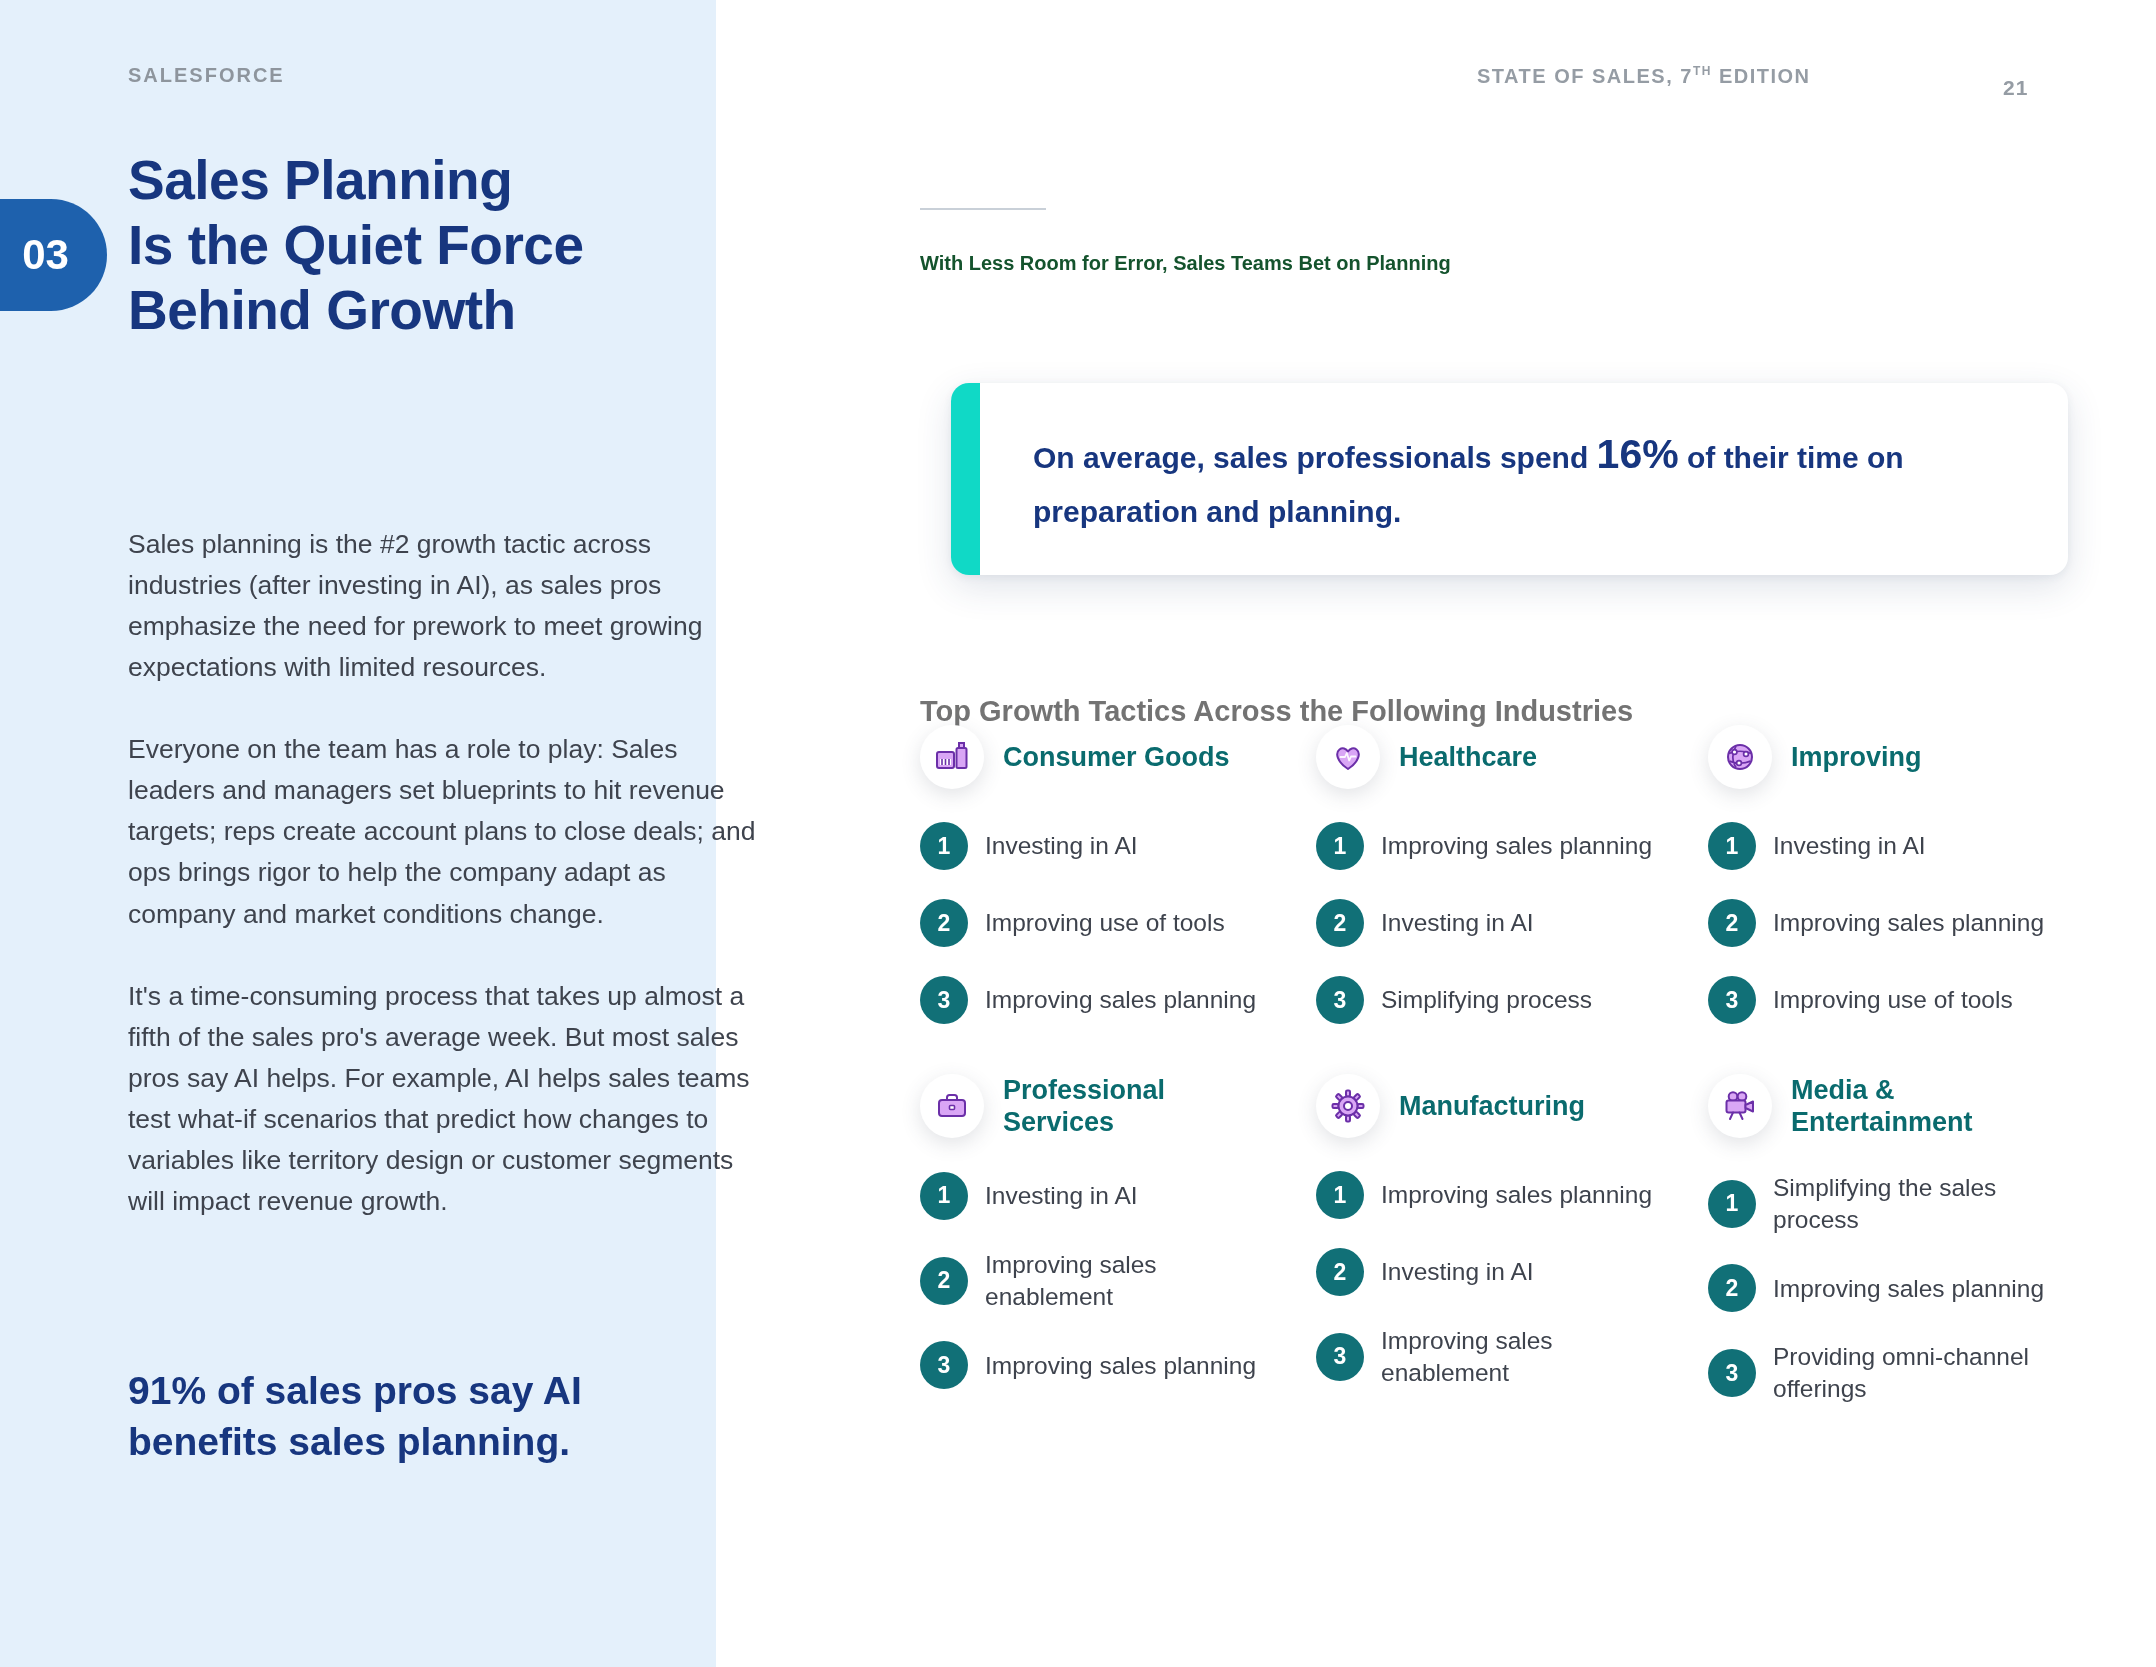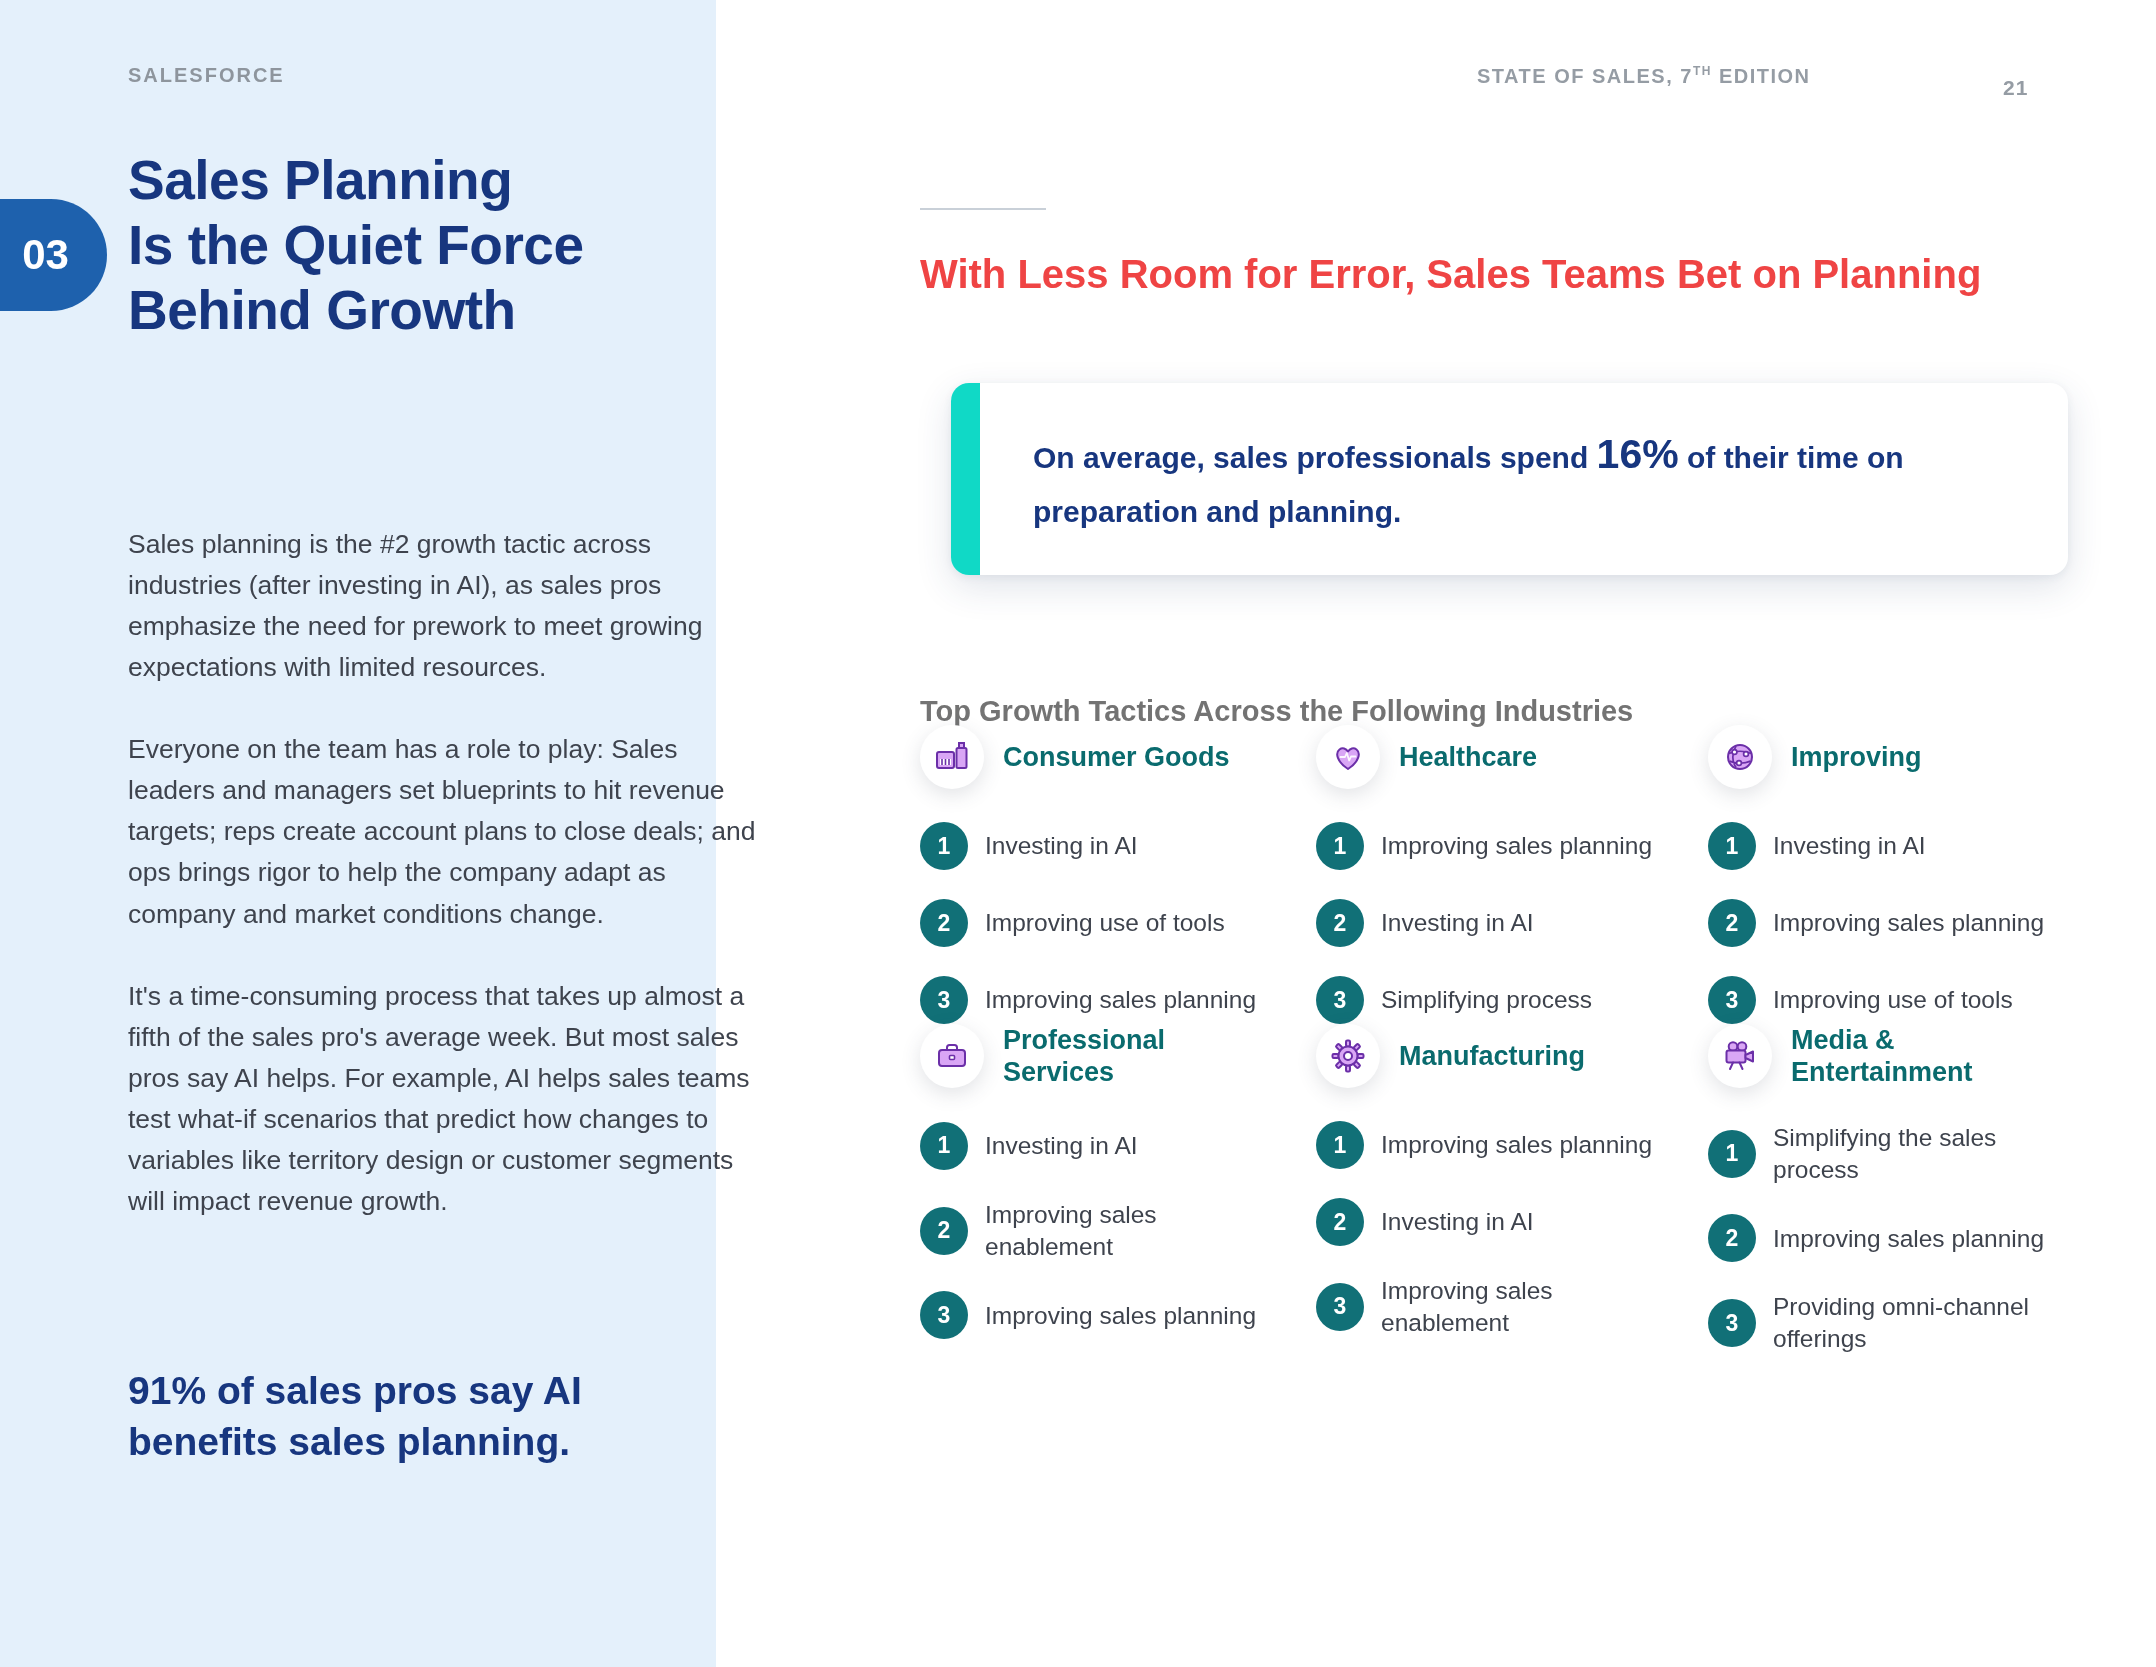--- a/index.html
+++ b/index.html
@@ -23,38 +23,38 @@
   .left-stat{position:absolute;left:128px;top:1366px;font-size:39px;font-weight:bold;
            color:#17367F;line-height:1.3;white-space:pre-line;}
 
   
   .edition{position:absolute;left:1477px;top:64px;font-size:20px;font-weight:bold;
            color:#959CA4;letter-spacing:1.5px;}
   .edition sup{font-size:12px;}
   .page-number{position:absolute;left:2003px;top:76px;font-size:21px;font-weight:bold;
            color:#959CA4;letter-spacing:1px;}
   .rule{position:absolute;left:920px;top:208px;width:126px;height:2px;background:#C9D0D8;}
-  .right-heading{position:absolute;left:920px;top:252px;font-size:40px;font-weight:bold;
-           color:#ef4444;}
+  .right-heading{position:absolute;left:920px;top:252px;font-size:20px;font-weight:bold;
+           color:#14532d;}
 
   
   .callout{position:absolute;left:920px;top:383px;width:1117px;height:192px;background:#fff;
            border-radius:18px;
            box-shadow:0 12px 36px rgba(45,65,105,0.14),0 2px 8px rgba(45,65,105,0.07);margin-left:31px;}
   .callout-accent{position:absolute;left:0;top:0;width:29px;height:192px;background:#10D9C6;
            border-radius:18px 0 0 18px;}
   .callout-text{position:absolute;left:82px;top:0;height:100%;width:955px;display:flex;
            align-items:center;font-size:30px;font-weight:bold;color:#17367F;line-height:1.6;}
   .callout-text .big{font-size:41px;font-weight:bold;}
 
   
   .section-title{position:absolute;left:920px;top:650px;font-size:29px;font-weight:bold;
            color:#737373;margin-top:45px;}
   .industries{position:absolute;left:920px;top:725px;display:grid;
-           grid-template-columns:396px 392px 412px;}
+           grid-template-columns:396px 392px 412px;row-gap:50px;}
   .industry-header{display:flex;align-items:center;gap:19px;min-height:64px;}
   .icon-circle{flex:0 0 64px;width:64px;height:64px;background:#fff;border-radius:50%;
            box-shadow:0 6px 20px rgba(60,70,90,0.15);display:flex;align-items:center;
            justify-content:center;}
   .industry-name{font-size:27px;font-weight:bold;color:#0A6B6E;line-height:1.2;
            white-space:pre-line;}
   .tactics{margin-top:33px;display:flex;flex-direction:column;gap:29px;}
   .tactic{display:flex;align-items:center;gap:17px;min-height:48px;}
   .rank{flex:0 0 48px;width:48px;height:48px;border-radius:50%;background:#117077;
            color:#fff;font-size:23px;font-weight:bold;display:flex;align-items:center;

